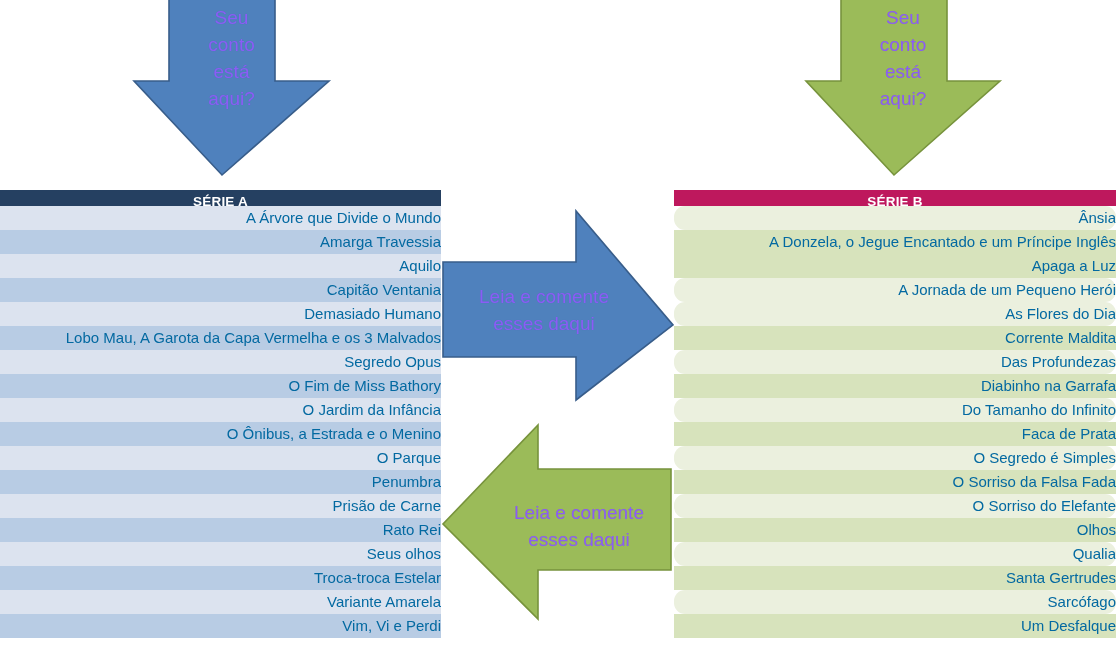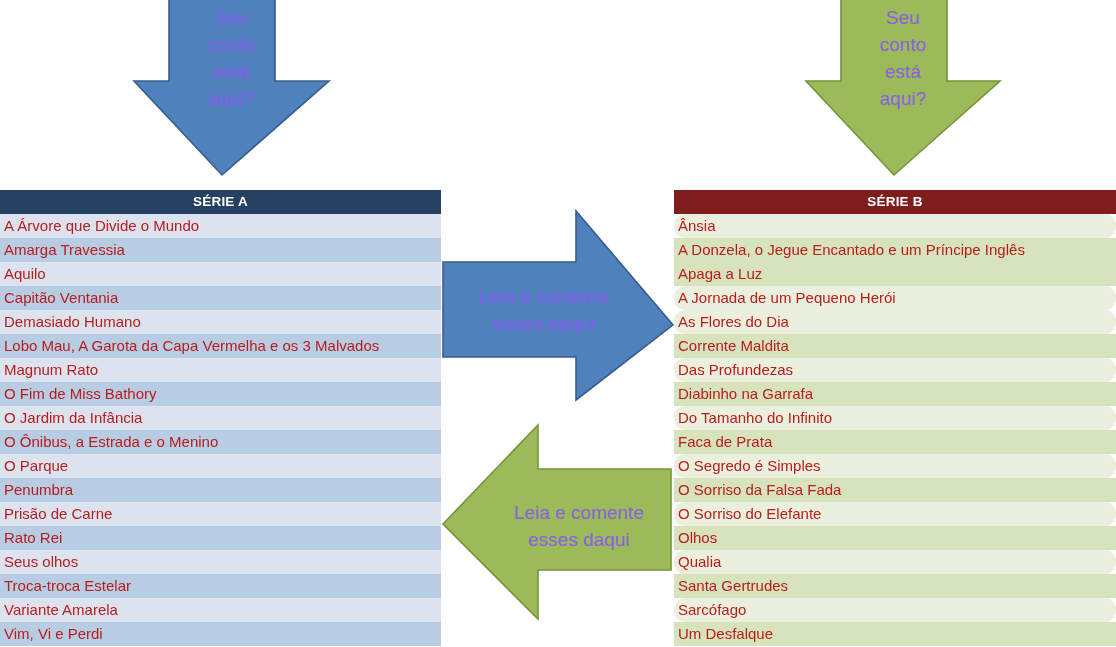--- a/index.html
+++ b/index.html
@@ -15,51 +15,52 @@
     font-family: "Liberation Sans", sans-serif;
     -webkit-font-smoothing: antialiased;
   }
 
   
   .series-table {
     position: absolute;
     box-sizing: border-box;
   }
   .series-header {
-    height: 24px;
+    height: 16px;
     line-height: 24px;
     text-align: center;
     font-weight: bold;
     font-size: 13.5px;
     color: #ffffff;
     letter-spacing: 0.2px;
   }
   .series-rows {
     display: block;
   }
   .series-row {
     height: 24px;
     line-height: 24px;
     font-size: 15px;
-    color: #b91c1c;
+    color: #0369a1;
     padding-left: 4px;
     white-space: nowrap;
     overflow: hidden;
     box-sizing: border-box;
+    text-align: right;
   }
 
   
   #table-a { left: 0px; top: 190px; width: 441px; }
   #table-a .series-header { background: #254061; }
   #table-a .series-row.odd  { background: #DCE3EF; }
   #table-a .series-row.even { background: #B8CCE4; }
 
   
   #table-b { left: 674px; top: 190px; width: 442px; }
-  #table-b .series-header { background: #7f1d1d; text-align: center; }
+  #table-b .series-header { background: #be185d; text-align: center; }
   #table-b .series-row.odd  { background: #EBF0DE; border-radius: 11px; }
   #table-b .series-row.even { background: #D7E3BC; }
 
   
   .arrow {
     position: absolute;
   }
   .arrow svg {
     display: block;
     overflow: visible;
@@ -93,21 +94,21 @@
 
 <div class="series-table" id="table-a">
   <div class="series-header">SÉRIE A</div>
   <div class="series-rows">
       <div class="series-row odd">A Árvore que Divide o Mundo</div>
       <div class="series-row even">Amarga Travessia</div>
       <div class="series-row odd">Aquilo</div>
       <div class="series-row even">Capitão Ventania</div>
       <div class="series-row odd">Demasiado Humano</div>
       <div class="series-row even">Lobo Mau, A Garota da Capa Vermelha e os 3 Malvados</div>
-      <div class="series-row odd">Magnum Rato</div>
+      <div class="series-row odd">Segredo Opus</div>
       <div class="series-row even">O Fim de Miss Bathory</div>
       <div class="series-row odd">O Jardim da Infância</div>
       <div class="series-row even">O Ônibus, a Estrada e o Menino</div>
       <div class="series-row odd">O Parque</div>
       <div class="series-row even">Penumbra</div>
       <div class="series-row odd">Prisão de Carne</div>
       <div class="series-row even">Rato Rei</div>
       <div class="series-row odd">Seus olhos</div>
       <div class="series-row even">Troca-troca Estelar</div>
       <div class="series-row odd">Variante Amarela</div>

